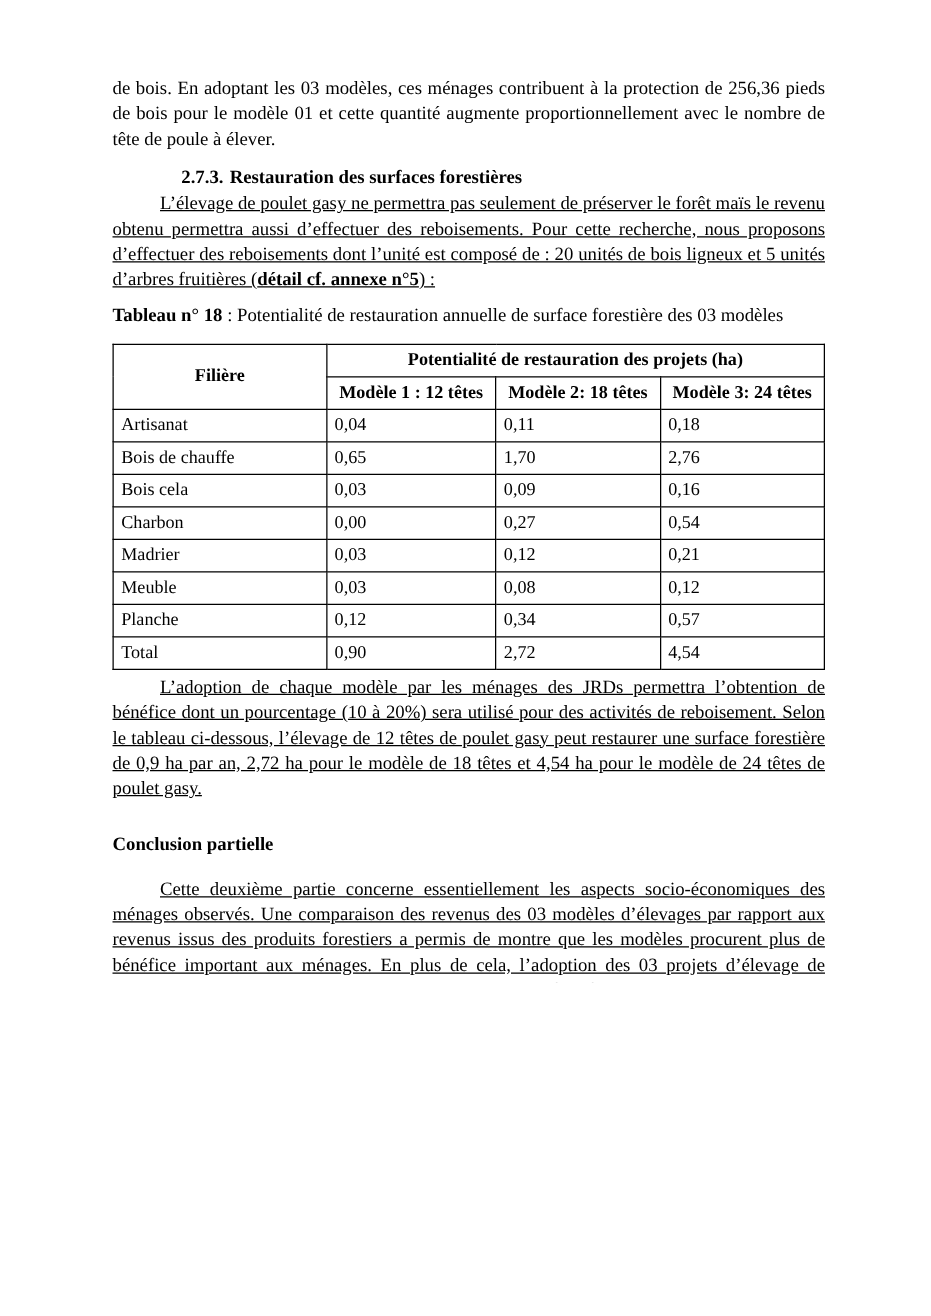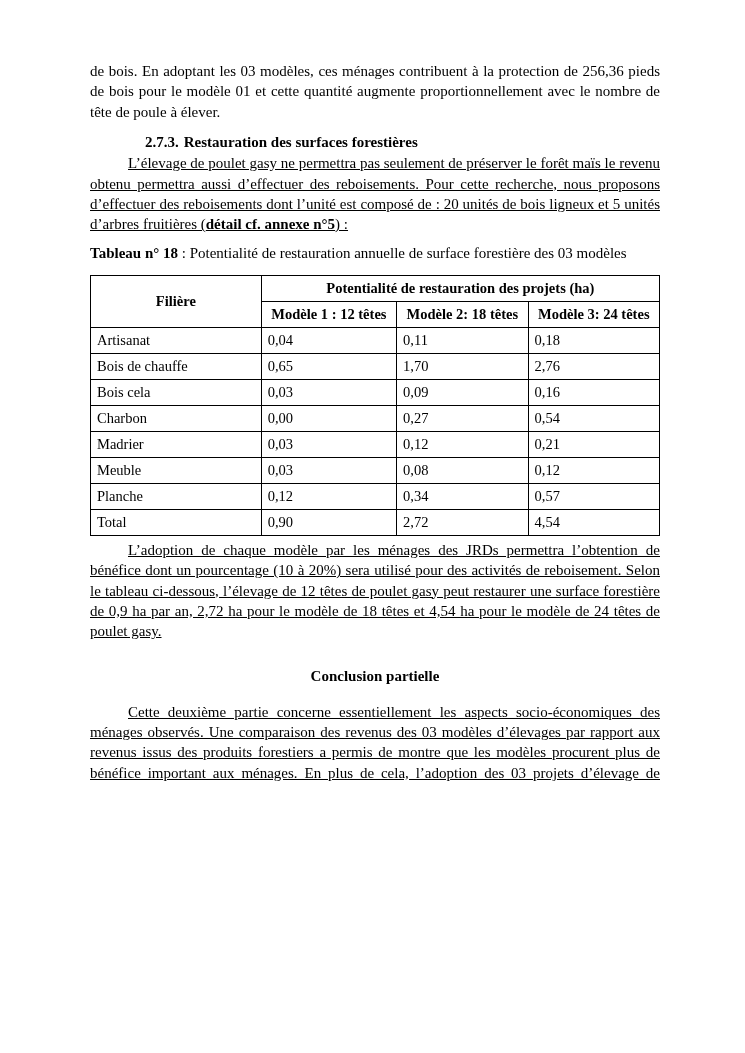--- a/index.html
+++ b/index.html
@@ -63,21 +63,21 @@
     padding: 4px 6px;
     text-align: left;
   }
   table.data-table tbody td.lab { text-align: left; }
   tr.total-row td { font-weight: normal; }
   .para-after-table { margin-top: 4px; }
   .heading-conclusion {
     margin: 26px 0 0 0;
     font-size: 15px;
     font-weight: bold;
-    text-align: center;
+    text-align: left;
   }
   .para-conclusion { margin-top: 17px; }
   .footer {
     position: absolute;
     left: 0; right: 0; top: 987px;
     display: flex;
     justify-content: center;
   }
 </style>
 </head>

